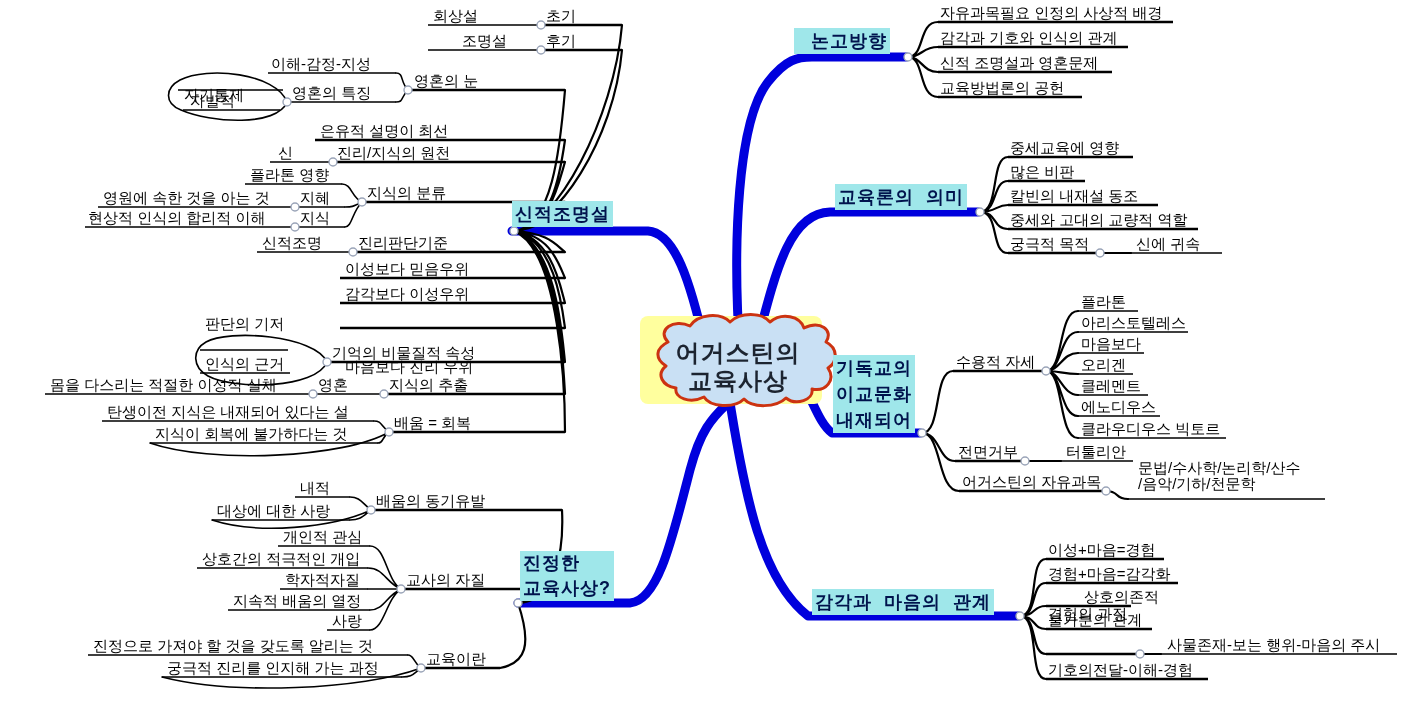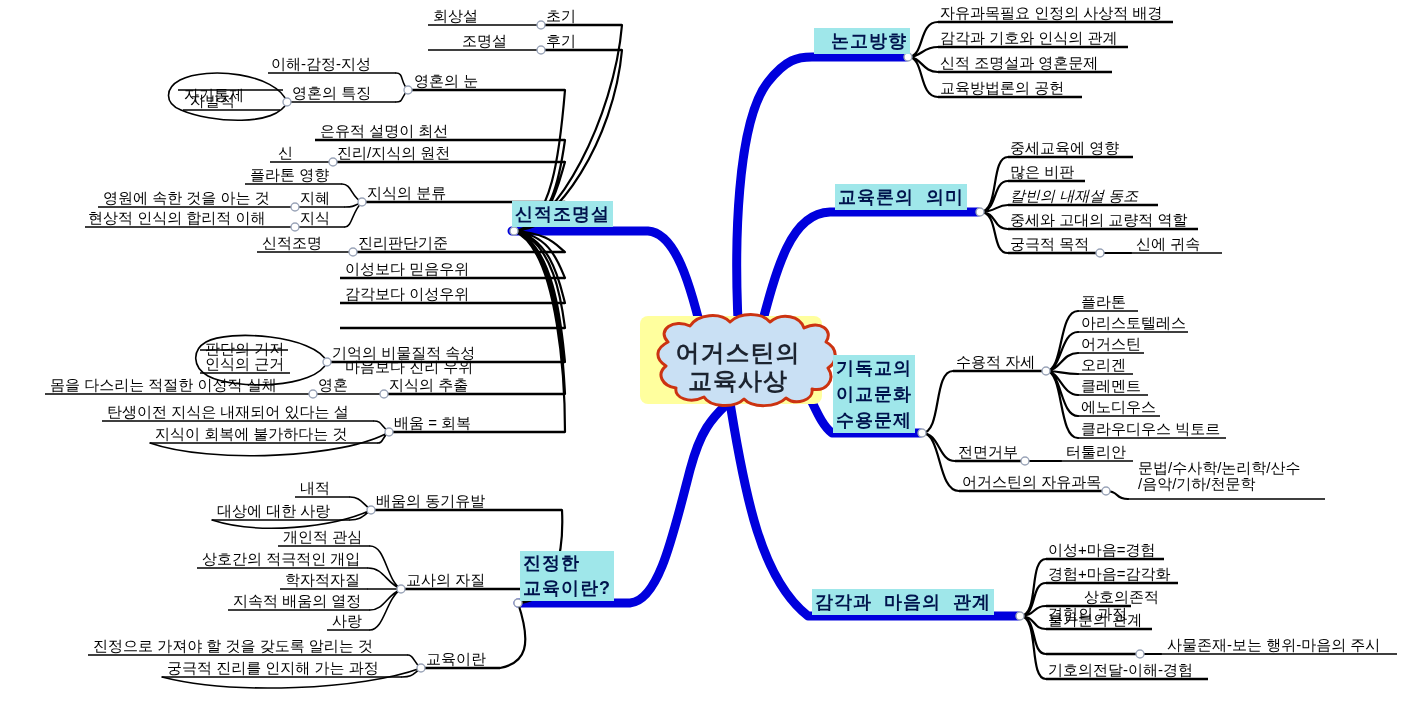--- a/index.html
+++ b/index.html
@@ -96,43 +96,43 @@
     <circle cx="371" cy="510" r="4"></circle>
     <circle cx="401" cy="589" r="4"></circle>
     <circle cx="421" cy="668" r="4"></circle>
   </g>
 
   <rect x="640" y="316" width="182" height="88" rx="8" fill="#FFFF9E"></rect>
   <path fill="#C9E0F4" stroke="#CC3311" stroke-width="3" stroke-linejoin="round" d="M668,342 C656,330 674,318 690,326 C698,314 720,312 730,322 C740,312 762,312 770,322 C782,312 800,316 804,328 C820,320 834,330 826,342 C838,348 838,362 828,368 C836,380 826,392 812,389 C814,400 796,406 786,398 C776,408 752,408 744,399 C734,409 710,407 704,397 C690,404 674,398 676,388 C662,386 656,374 666,366 C654,358 656,348 668,342 Z"></path>
 </svg>
 
 <div id="nodes">
-      <div class="branch" style="left: 814px; top: 28px; padding-left: 17px;">논고방향</div>
+      <div class="branch" style="left: 794px; top: 28px; padding-left: 17px;">논고방향</div>
       <div class="branch" style="left: 835px; top: 184px;">교육론의  의미</div>
       <div class="branch" style="left: 833px; top: 355px;">기독교의
 이교문화
-수용문제</div>
+내재되어</div>
       <div class="branch" style="left: 812px; top: 589px;">감각과  마음의  관계</div>
       <div class="branch" style="left: 512px; top: 201px;">신적조명설</div>
       <div class="branch lh25" style="left: 520px; top: 551px;">진정한
-교육이란?</div>
+교육사상?</div>
       <div class="node" style="left: 940px; top: 3px;">자유과목필요 인정의 사상적 배경</div>
       <div class="node" style="left: 940px; top: 28px;">감각과 기호와 인식의 관계</div>
       <div class="node" style="left: 940px; top: 53px;">신적 조명설과 영혼문제</div>
       <div class="node" style="left: 940px; top: 78px;">교육방법론의 공헌</div>
       <div class="node" style="left: 1010px; top: 138px;">중세교육에 영향</div>
       <div class="node" style="left: 1010px; top: 162px;">많은 비판</div>
-      <div class="node" style="left: 1010px; top: 186px; font-style: italic;">칼빈의 내재설 동조</div>
+      <div class="node" style="left: 1010px; top: 186px;">칼빈의 내재설 동조</div>
       <div class="node" style="left: 1010px; top: 210px; text-align: center;">중세와 고대의 교량적 역할</div>
       <div class="node" style="left: 1010px; top: 234px;">궁극적 목적</div>
       <div class="node" style="left: 1136px; top: 234px;">신에 귀속</div>
       <div class="node" style="left: 956px; top: 352px;">수용적 자세</div>
       <div class="node" style="left: 1081px; top: 292px;">플라톤</div>
       <div class="node" style="left: 1081px; top: 313px;">아리스토텔레스</div>
-      <div class="node" style="left: 1081px; top: 334px;">어거스틴</div>
+      <div class="node" style="left: 1081px; top: 334px;">마음보다</div>
       <div class="node" style="left: 1081px; top: 355px;">오리겐</div>
       <div class="node" style="left: 1081px; top: 376px;">클레멘트</div>
       <div class="node" style="left: 1081px; top: 397px;">에노디우스</div>
       <div class="node" style="left: 1081px; top: 419px;">클라우디우스 빅토르</div>
       <div class="node" style="left: 958px; top: 442px;">전면거부</div>
       <div class="node" style="left: 1066px; top: 442px;">터툴리안</div>
       <div class="node" style="left: 962px; top: 472px;">어거스틴의 자유과목</div>
       <div class="node m16" style="left: 1138px; top: 460px;">문법/수사학/논리학/산수
 /음악/기하/천문학</div>
       <div class="node" style="left: 1048px; top: 540px;">이성+마음=경험</div>
@@ -159,21 +159,21 @@
       <div class="node" style="left: 300px; top: 188px;">지혜</div>
       <div class="node" style="left: 103px; top: 188px;">영원에 속한 것을 아는 것</div>
       <div class="node" style="left: 300px; top: 208px;">지식</div>
       <div class="node" style="left: 88px; top: 208px;">현상적 인식의 합리적 이해</div>
       <div class="node" style="left: 358px; top: 233px;">진리판단기준</div>
       <div class="node" style="left: 262px; top: 233px;">신적조명</div>
       <div class="node" style="left: 345px; top: 259px;">이성보다 믿음우위</div>
       <div class="node" style="left: 345px; top: 284px;">감각보다 이성우위</div>
       <div class="node" style="left: 345px; top: 309px; margin-top: 48px;">마음보다 진리 우위</div>
       <div class="node" style="left: 332px; top: 343px;">기억의 비물질적 속성</div>
-      <div class="node" style="left: 205px; top: 339px;">판단의 기저</div>
+      <div class="node" style="left: 205px; top: 314px;">판단의 기저</div>
       <div class="node" style="left: 205px; top: 354px;">인식의 근거</div>
       <div class="node" style="left: 389px; top: 375px;">지식의 추출</div>
       <div class="node" style="left: 318px; top: 375px;">영혼</div>
       <div class="node" style="left: 50px; top: 375px;">몸을 다스리는 적절한 이성적 실채</div>
       <div class="node" style="left: 394px; top: 413px;">배움 = 회복</div>
       <div class="node" style="left: 107px; top: 402px;">탄생이전 지식은 내재되어 있다는 설</div>
       <div class="node" style="left: 155px; top: 424px;">지식이 회복에 불가하다는 것</div>
       <div class="node" style="left: 376px; top: 491px;">배움의 동기유발</div>
       <div class="node" style="left: 300px; top: 478px;">내적</div>
       <div class="node" style="left: 217px; top: 501px;">대상에 대한 사랑</div>

